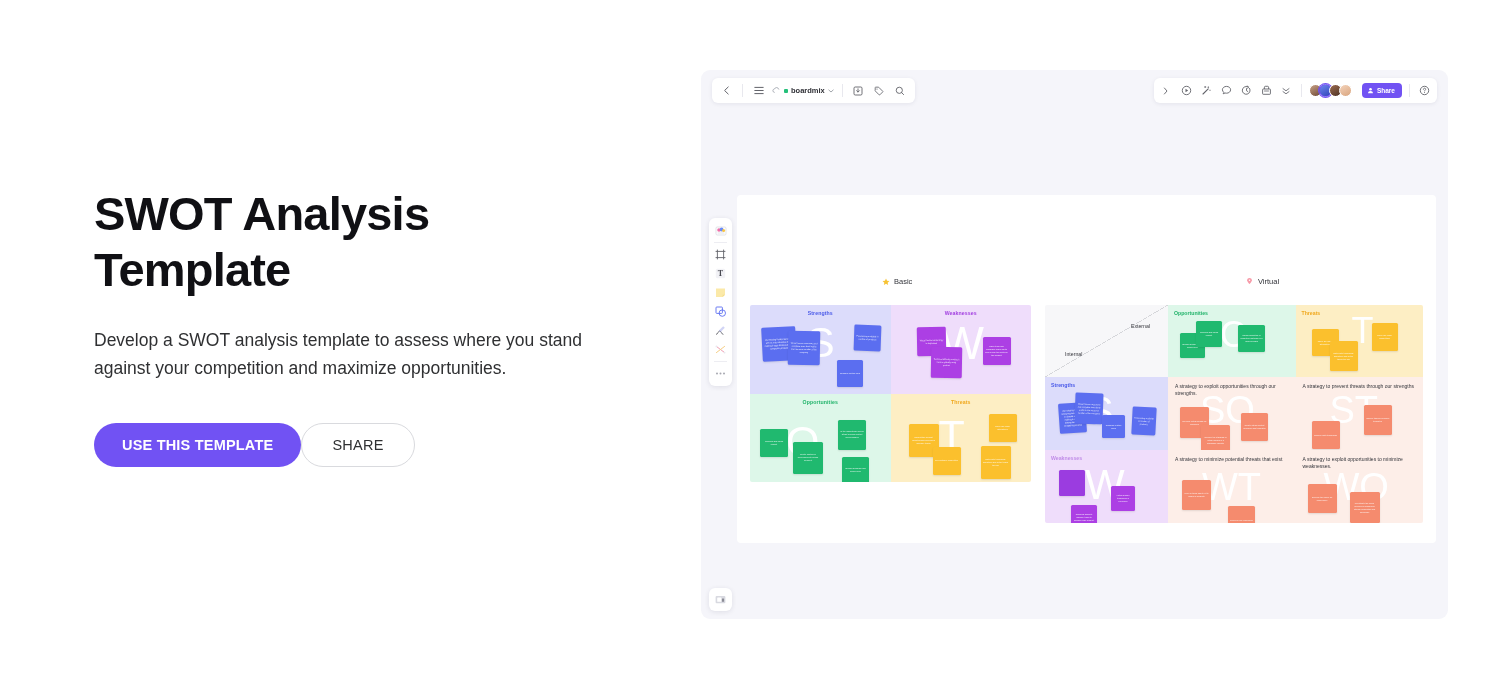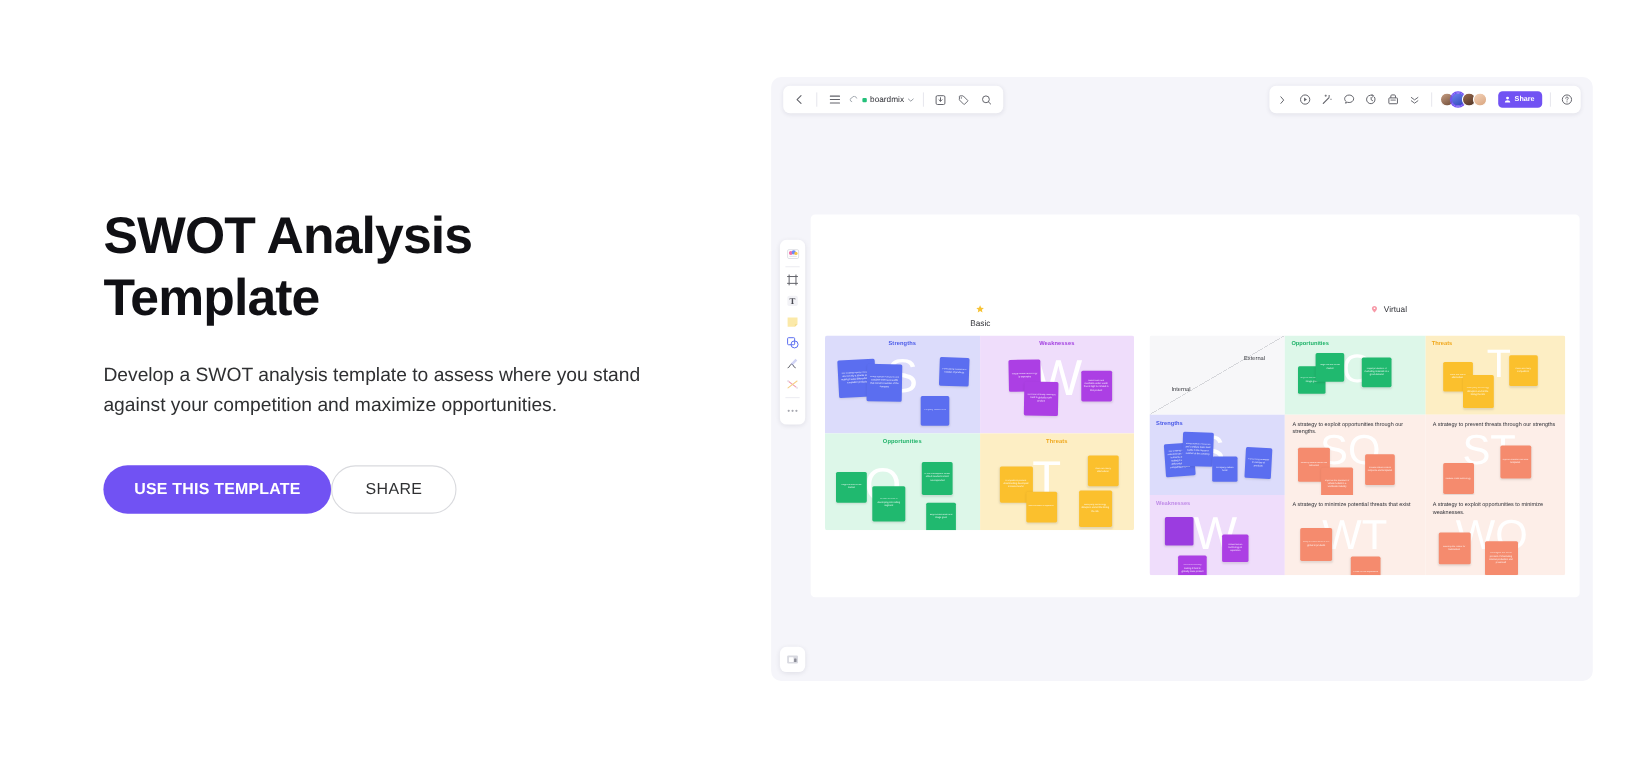--- a/index.html
+++ b/index.html
@@ -53,21 +53,21 @@
   .topbar-left { left: 11px; top: 8px; padding: 0 7px; gap: 6px; }
   .topbar-right { right: 11px; top: 8px; padding: 0 5px; gap: 5px; }
   .tb-sep { width: 1px; height: 13px; background: #e8e8ee; margin: 0 2px; }
   .tb-btn {
     width: 15px; height: 15px; display: flex; align-items: center;
     justify-content: center; color: #62636a; cursor: pointer; flex: 0 0 auto;
   }
   .tb-btn svg { display: block; }
   .doc-name {
     display: flex; align-items: center; gap: 3px; cursor: pointer;
-    font-size: 7.5px; color: #2e2f35; font-weight: 400; white-space: nowrap;
+    font-size: 7.5px; color: #2e2f35; font-weight: 700; white-space: nowrap;
   }
   .doc-dot { width: 4px; height: 4px; border-radius: 1px; background: #24c07a; }
 
   .avatars { display: flex; align-items: center; padding-left: 3px; }
   .avatar {
     width: 13px; height: 13px; border-radius: 50%;
     margin-left: -3px; border: 1.2px solid #fff;
     background-size: cover; position: relative;
   }
   .avatar.ring { border-color: #7152f3; box-shadow: 0 0 0 1px #7152f3; }
@@ -360,21 +360,21 @@
     <div class="minimap-btn">
       <svg width="13" height="13" viewBox="0 0 13 13" fill="none">
           <rect x="1.6" y="3" width="9.8" height="7.2" rx="1" fill="#d8d9e0"></rect>
           <rect x="3.2" y="4.4" width="4.2" height="4.4" rx=".6" fill="#fff"></rect>
           <rect x="7.9" y="5.6" width="2.2" height="3.2" rx=".5" fill="#8a8b95"></rect>
         </svg>
     </div>
 
     <div class="canvas-card">
 
-      <div class="section-head" style="left:145px; top:82px;flex-direction:column;">
+      <div class="section-head" style="left:145px; top:82px;">
         <svg width="8" height="8" viewBox="0 0 10 10">
             <path d="M5 .6l1.3 2.8 3 .35-2.25 2.05.62 3L5 7.3 2.33 8.8l.62-3L.7 3.75l3-.35z" fill="#f7c335"></path>
           </svg>
         <span>Basic</span>
       </div>
 
       <div class="section-head" style="left:508px; top:82px;">
         <svg width="9" height="9" viewBox="0 0 10 10">
             <path d="M5 1.2c1.4 0 2.6 1 2.6 2.4 0 1.9-2.6 4.3-2.6 4.3S2.4 5.5 2.4 3.6C2.4 2.2 3.6 1.2 5 1.2z" fill="#f79aa8"></path>
             <circle cx="5" cy="3.6" r=".85" fill="#fff"></circle>

